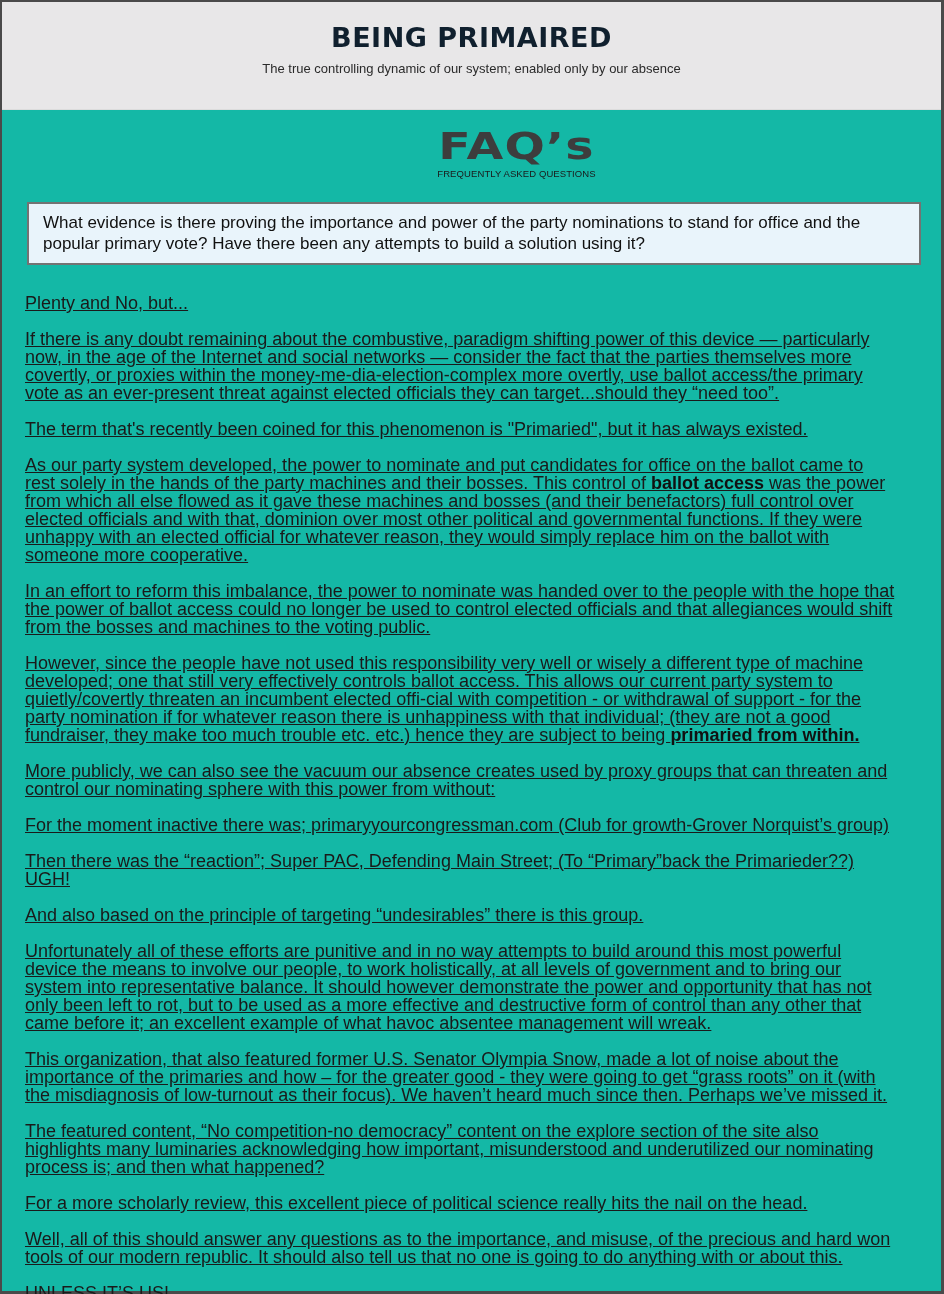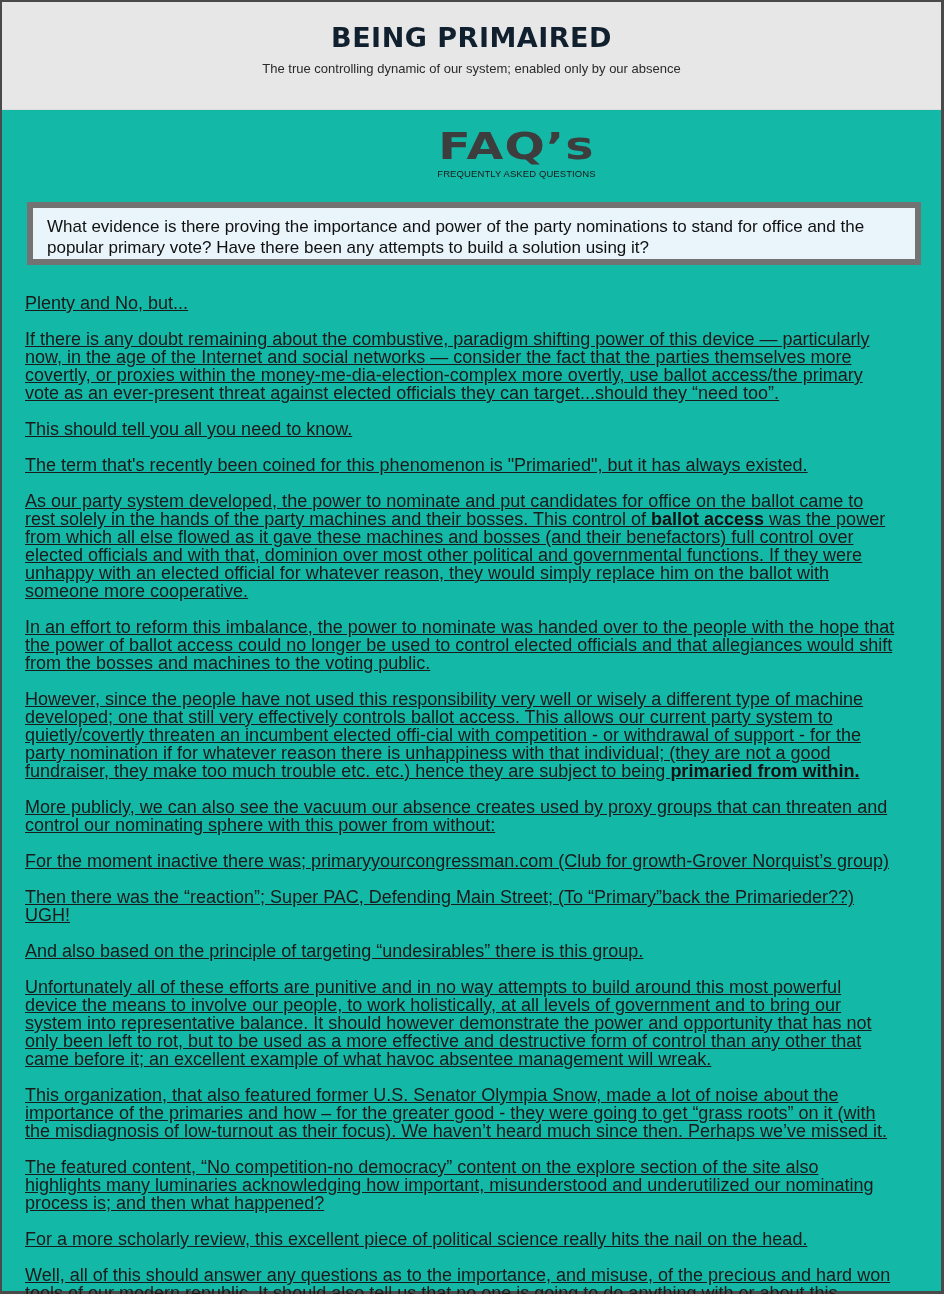--- a/index.html
+++ b/index.html
@@ -81,21 +81,21 @@
       letter-spacing: 0.1px;
     }
     .question-box {
       position: absolute;
       left: 25px;
       top: 200px;
       width: 894px;
       height: 63px;
       box-sizing: border-box;
       background: #e9f4fb;
-      border: 6px solid #737373;
+      border: 2px solid #737373;
       padding: 8px 12px 0 14px;
     }
     .question-text {
       font-family: "Liberation Sans", sans-serif;
       font-size: 17px;
       line-height: 21px;
       color: #111;
       margin: 0;
     }
     .content {
@@ -132,21 +132,20 @@
     <span class="faq-sub">FREQUENTLY ASKED QUESTIONS</span>
   </div>
 
   <div class="question-box">
     <p class="question-text">What evidence is there proving the importance and power of the party nominations to stand for office and the popular primary vote? Have there been any attempts to build a solution using it?</p>
   </div>
 
   <div class="content">
     <p>Plenty and No, but...</p>
     <p>If there is any doubt remaining about the combustive, paradigm shifting power of this device — particularly now, in the age of the Internet and social networks — consider the fact that the parties themselves more covertly, or proxies within the money-me-dia-election-complex more overtly, use ballot access/the primary vote as an ever-present threat against elected officials they can target...should they “need too”.</p>
-    <p>This should tell you all you need to know.</p>
     <p>The term that's recently been coined for this phenomenon is "Primaried", but it has always existed.</p>
     <p><span>As our party system developed, the power to nominate and put candidates for office on the ballot came to rest solely in the hands of the party machines and their bosses. This control of </span><b>ballot access</b><span> was the power from which all else flowed as it gave these machines and bosses (and their benefactors) full control over elected officials  and with that, dominion over most other political and governmental functions. If they were unhappy with an elected official for whatever reason, they would simply replace him on the ballot with someone more cooperative.</span></p>
     <p>In an effort to reform this imbalance, the power to nominate was handed over to the people with the hope that the power of ballot access could no longer be used to control elected officials and that allegiances would shift from the bosses and machines to the voting public.</p>
     <p><span>However, since the people have not used this responsibility very well or wisely a different type of machine developed; one that still very effectively controls ballot access. This allows our current party system to quietly/covertly threaten an incumbent elected offi-cial with competition - or withdrawal of support - for the party nomination if for whatever reason there is unhappiness with that individual; (they are not a good fundraiser, they make too much trouble etc. etc.) hence they are subject to being </span><b>primaried from within.</b></p>
     <p>More publicly, we can also see the vacuum our absence creates used by proxy groups that can threaten and control our nominating sphere with this power from without:</p>
     <p>For the moment inactive there was; primaryyourcongressman.com (Club for growth-Grover Norquist’s group)</p>
     <p>Then there was the “reaction”; Super PAC, Defending Main Street; (To “Primary”back the Primarieder??) UGH!</p>
     <p>And also based on the principle of targeting “undesirables” there is this group.</p>
     <p>Unfortunately all of these efforts are punitive and in no way attempts to build around this most powerful device the means to involve our people, to work holistically, at all levels of government and to bring our system into representative balance. It should however demonstrate the power and opportunity that has not only been left to rot, but to be used as a more effective and destructive form of control than any other that came before it; an excellent example of what havoc absentee management will wreak.</p>
     <p>This organization, that also featured former U.S. Senator Olympia Snow, made a lot of noise about the importance of the primaries and how – for the greater good - they were going to get “grass roots” on it (with the misdiagnosis of low-turnout as their focus). We haven’t heard much since then. Perhaps we’ve missed it.</p>

